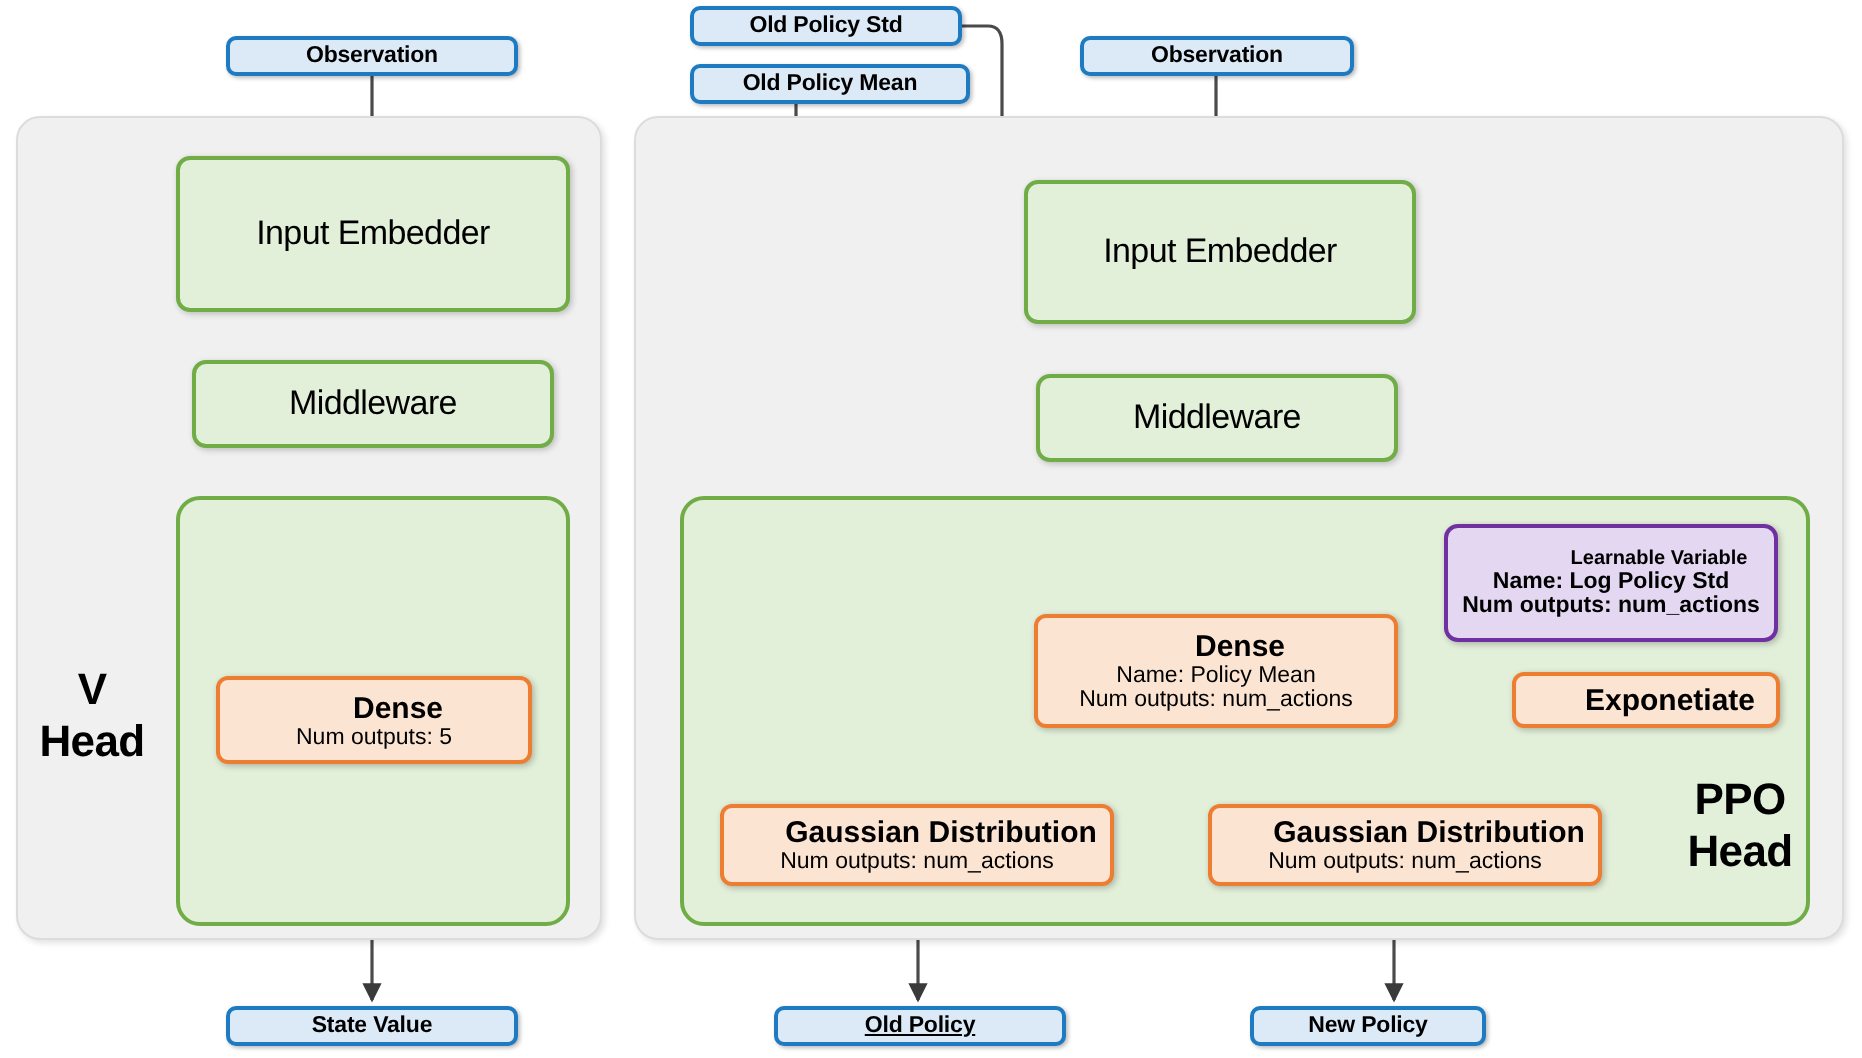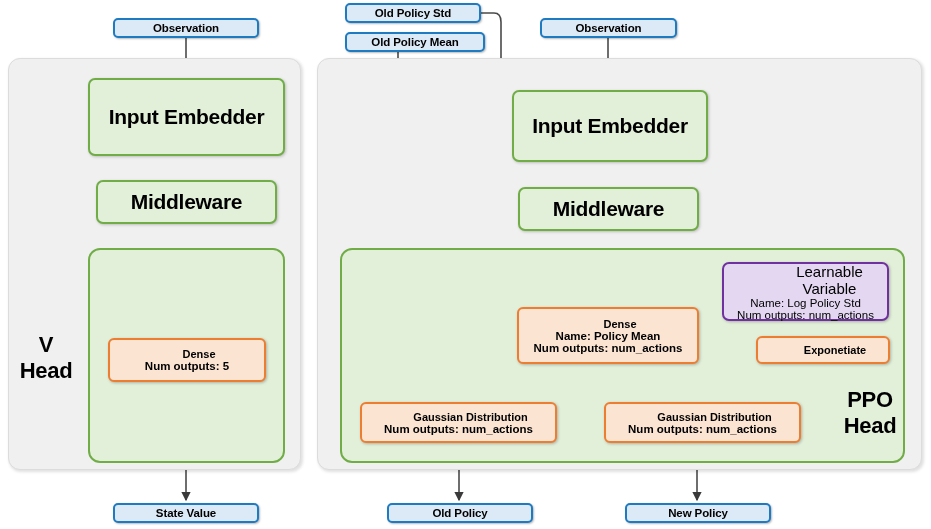--- a/index.html
+++ b/index.html
@@ -13,33 +13,33 @@
         text-align:center;color:#000;}
 
   
   .io{background:#dceaf7;border:2px solid #1f7bc1;border-radius:5px;
       font-size:11.5px;font-weight:bold;letter-spacing:-0.1px;
       box-shadow:1px 1px 2px rgba(0,0,0,.28);}
 
   
   .green{background:#e2efd9;border:2px solid #70ad47;border-radius:7px;
          box-shadow:1px 1px 3px rgba(0,0,0,.22);}
-  .green-big{font-size:21px;font-weight:bold;letter-spacing:-0.3px;}
+  .green-big{font-size:17px;font-weight:normal;letter-spacing:-0.3px;}
 
   
   .orange{background:#fce4d2;border:2px solid #ed7d31;border-radius:6px;
           box-shadow:1px 1px 3px rgba(0,0,0,.25);}
-  .orange .t1{font-size:11px;font-weight:bold;padding-left:24px;}
-  .orange .t2{font-size:11.5px;font-weight:bold;text-align:center;}
+  .orange .t1{font-size:15px;font-weight:bold;padding-left:24px;}
+  .orange .t2{font-size:11.5px;font-weight:normal;text-align:center;}
 
   
   .purple{background:#e4d7f2;border:2.5px solid #7030a0;border-radius:7px;
           box-shadow:1px 1px 3px rgba(0,0,0,.25);}
-  .purple .t1{font-size:15px;font-weight:normal;padding-left:48px;}
-  .purple .t2{font-size:11.5px;font-weight:normal;}
+  .purple .t1{font-size:10px;font-weight:bold;padding-left:48px;}
+  .purple .t2{font-size:11.5px;font-weight:bold;}
 
   
   .grey{position:absolute;box-sizing:border-box;background:#f0f0f0;
         border:1.5px solid #dcdcdc;border-radius:12px;
         box-shadow:1.5px 1.5px 3px rgba(0,0,0,.12);}
 
   
   .greenbox{position:absolute;box-sizing:border-box;background:#e2efd9;
             border:2.5px solid #70ad47;border-radius:12px;}
 
@@ -164,21 +164,21 @@
   <div class="node orange" style="left:360px;top:402px;width:197px;height:41px;">
     <span class="t1">Gaussian Distribution</span>
     <span class="t2">Num outputs: num_actions</span>
   </div>
 
   <div class="node orange" style="left:604px;top:402px;width:197px;height:41px;">
     <span class="t1">Gaussian Distribution</span>
     <span class="t2">Num outputs: num_actions</span>
   </div>
 
-  <div class="node io" style="left:387px;top:503px;width:146px;height:20px;">
+  <div class="node io" style="left:387px;top:503px;width:146px;height:20px;text-decoration:underline;">
     <span>Old Policy</span>
   </div>
 
-  <div class="node io" style="left:625px;top:503px;width:146px;height:20px;text-align:center;">
+  <div class="node io" style="left:625px;top:503px;width:118px;height:20px;text-align:center;">
     <span>New Policy</span>
   </div>
 
 </div>
 
 </body></html>

